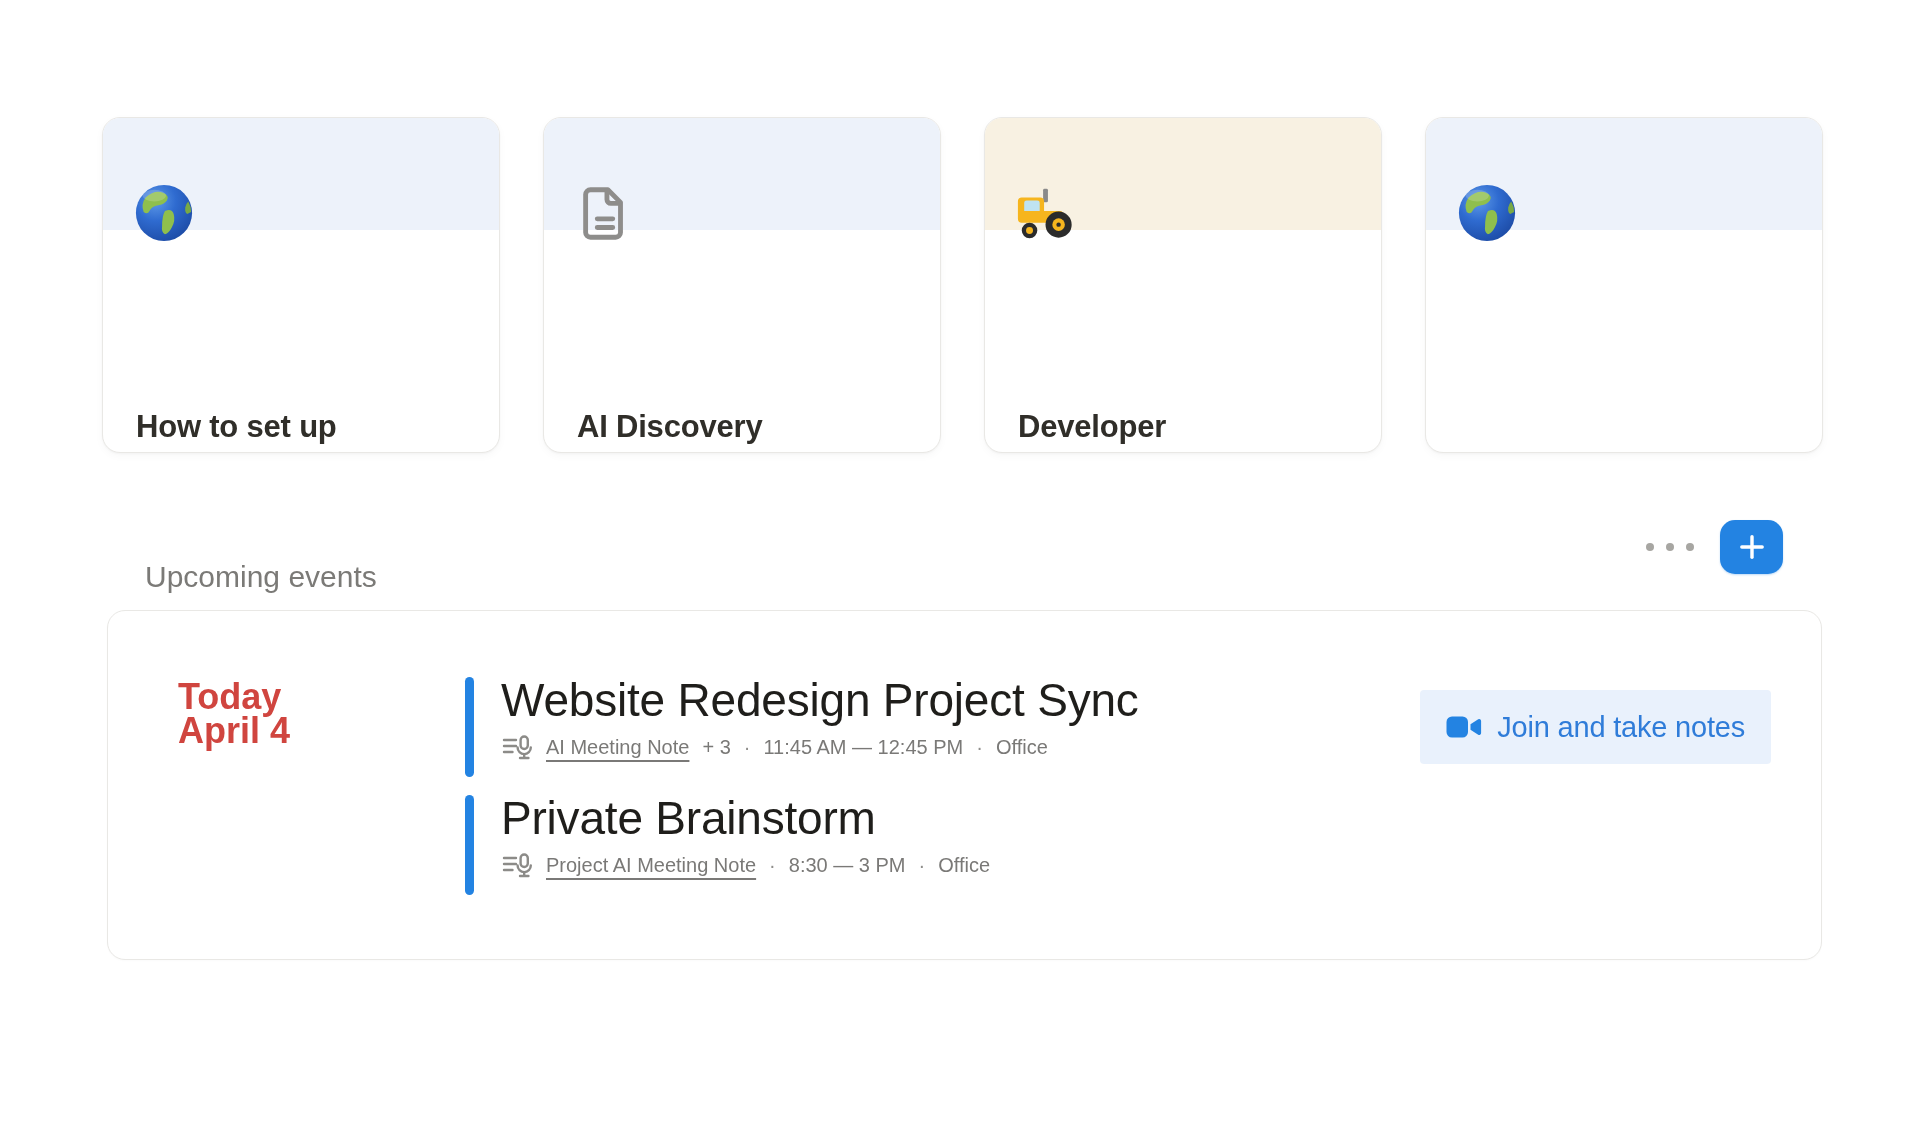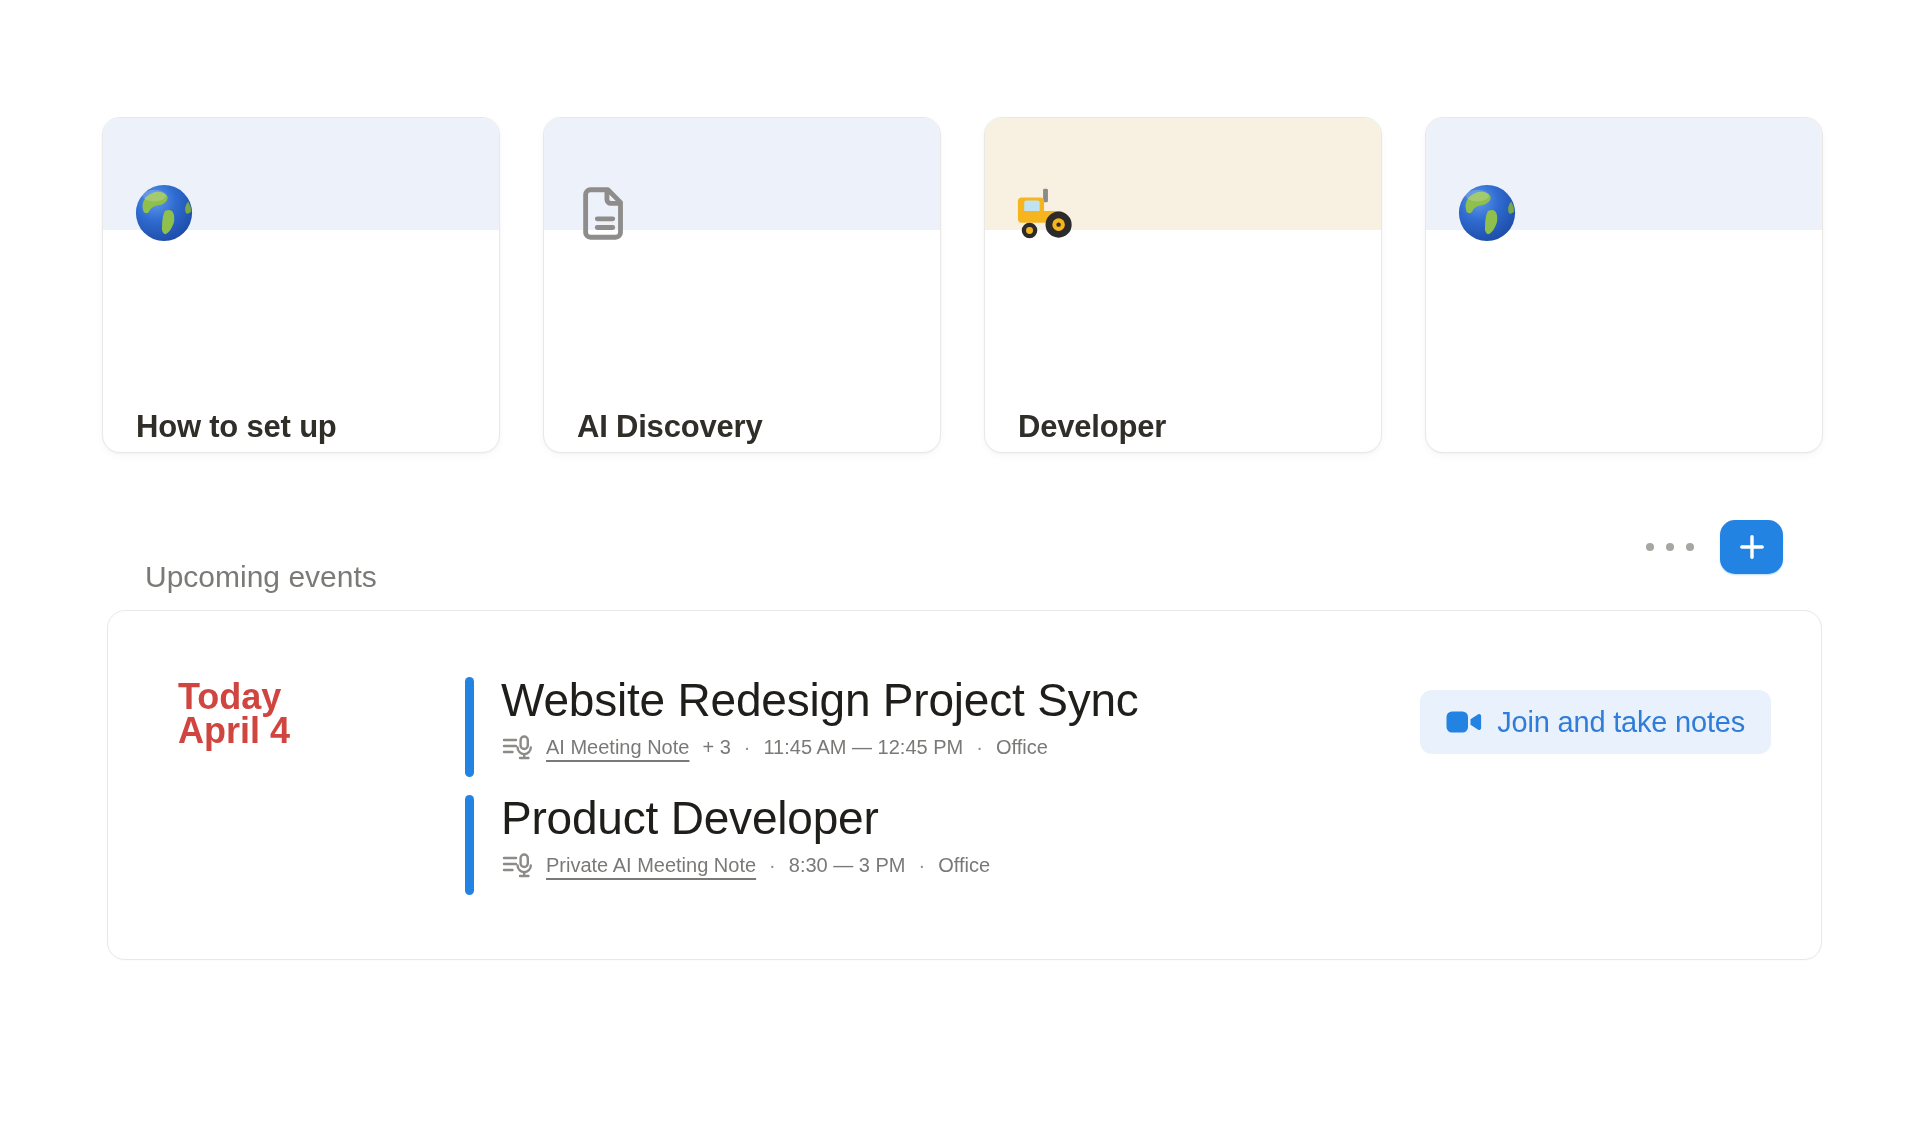--- a/index.html
+++ b/index.html
@@ -72,23 +72,23 @@
   }
   .event-meta{
     display:flex;align-items:center;gap:13px;margin-top:10px;
     font-size:20px;color:#7a7977;
   }
   .event-meta .meta-icon{width:32px;height:32px;flex:0 0 auto;}
   .note-link{color:#7a7977;text-decoration:underline;text-underline-offset:6px;
     text-decoration-thickness:1.5px;cursor:pointer;}
   .meta-dot{color:#8f8e8b;}
   .join-btn{
-    position:absolute;right:50px;top:79px;height:64px;
+    position:absolute;right:50px;top:79px;height:74px;
     display:flex;align-items:center;gap:15px;padding:0 26px;
-    background:#e9f1fc;border:none;border-radius:12px;cursor:pointer;
+    background:#e9f1fc;border:none;border-radius:4px;cursor:pointer;
     font-family:inherit;
   }
   .join-btn .join-label{
     font-size:29px;font-weight:500;color:#2f7cd9;letter-spacing:-.2px;
   }
 </style>
 </head>
 <body>
 
 <div id="canvas">
@@ -214,30 +214,30 @@
           <span>+ 3</span>
           <span class="meta-dot">·</span>
           <span>11:45 AM — 12:45 PM</span>
           <span class="meta-dot">·</span>
           <span>Office</span>
         </div>
       </div>
 
       <div class="event-row">
         <div class="event-accent"></div>
-        <div class="event-title">Product Developer</div>
+        <div class="event-title">Private Brainstorm</div>
         <div class="event-meta">
           <svg class="meta-icon" viewBox="0 0 32 32" fill="none" stroke="#8c8b88" stroke-width="2.4" stroke-linecap="round">
             <path d="M3 9 h12 M3 15 h12 M3 21 h8.5"></path>
             <rect x="19.6" y="5.5" width="7.2" height="12.5" rx="3.6"></rect>
             <path d="M16.6 16.5 a6.6 6.6 0 0 0 13.2 0"></path>
             <path d="M23.2 23.4 v3.4"></path>
             <path d="M19 27 h8.4"></path>
           </svg>
-          <span class="note-link">Private AI Meeting Note</span>
+          <span class="note-link">Project AI Meeting Note</span>
           <span class="meta-dot">·</span>
           <span>8:30 — 3 PM</span>
           <span class="meta-dot">·</span>
           <span>Office</span>
         </div>
       </div>
     </div>
 
     <button class="join-btn">
       <svg viewBox="0 0 36 24" width="36" height="24">

